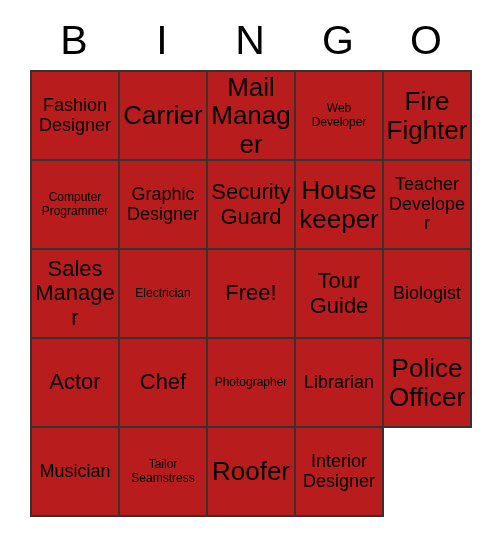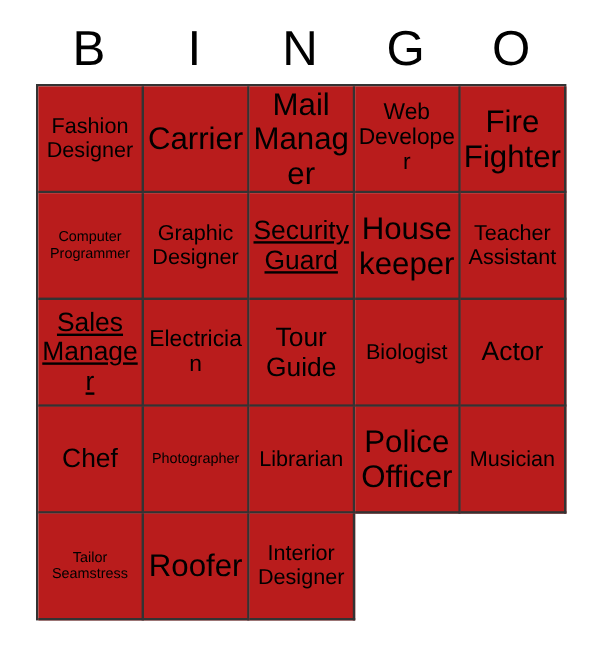--- a/index.html
+++ b/index.html
@@ -68,23 +68,23 @@
   .cell-text {
     display: block;
     width: 100%;
     line-height: 1.1;
     word-break: break-word;
     font-family: "Liberation Sans", sans-serif;
     color: #000000;
   }
   
   .cell[data-size="xs"] .cell-text  { font-size: 12px; }
-  .cell[data-size="s"] .cell-text   { font-size: 19px; }
+  .cell[data-size="s"] .cell-text   { font-size: 12px; }
   .cell[data-size="m"] .cell-text   { font-size: 18px; }
-  .cell[data-size="l"] .cell-text   { font-size: 22px; text-decoration: underline; }
+  .cell[data-size="l"] .cell-text   { font-size: 22px; }
   .cell[data-size="xl"] .cell-text  { font-size: 26px; }
   .cell[data-size="xxl"] .cell-text { font-size: 22px; }
 </style>
 </head>
 <body>
 
 <div id="card">
 
   <div id="header-row">
     <div class="header-letter">B</div>
@@ -118,28 +118,31 @@
     <div class="cell" data-size="m">
         <span class="cell-text">Graphic Designer</span>
       </div>
     <div class="cell" data-size="l">
         <span class="cell-text">Security Guard</span>
       </div>
     <div class="cell" data-size="xl">
         <span class="cell-text">House keeper</span>
       </div>
     <div class="cell" data-size="m">
-        <span class="cell-text">Teacher Assistant</span>
+        <span class="cell-text">Teacher Developer</span>
       </div>
 
     <div class="cell" data-size="l">
         <span class="cell-text">Sales Manager</span>
       </div>
     <div class="cell" data-size="s">
         <span class="cell-text">Electrician</span>
+      </div>
+    <div class="cell" data-size="xxl">
+        <span class="cell-text">Free!</span>
       </div>
     <div class="cell" data-size="xxl">
         <span class="cell-text">Tour Guide</span>
       </div>
     <div class="cell" data-size="m">
         <span class="cell-text">Biologist</span>
       </div>
 
     <div class="cell" data-size="xxl">
         <span class="cell-text">Actor</span>

